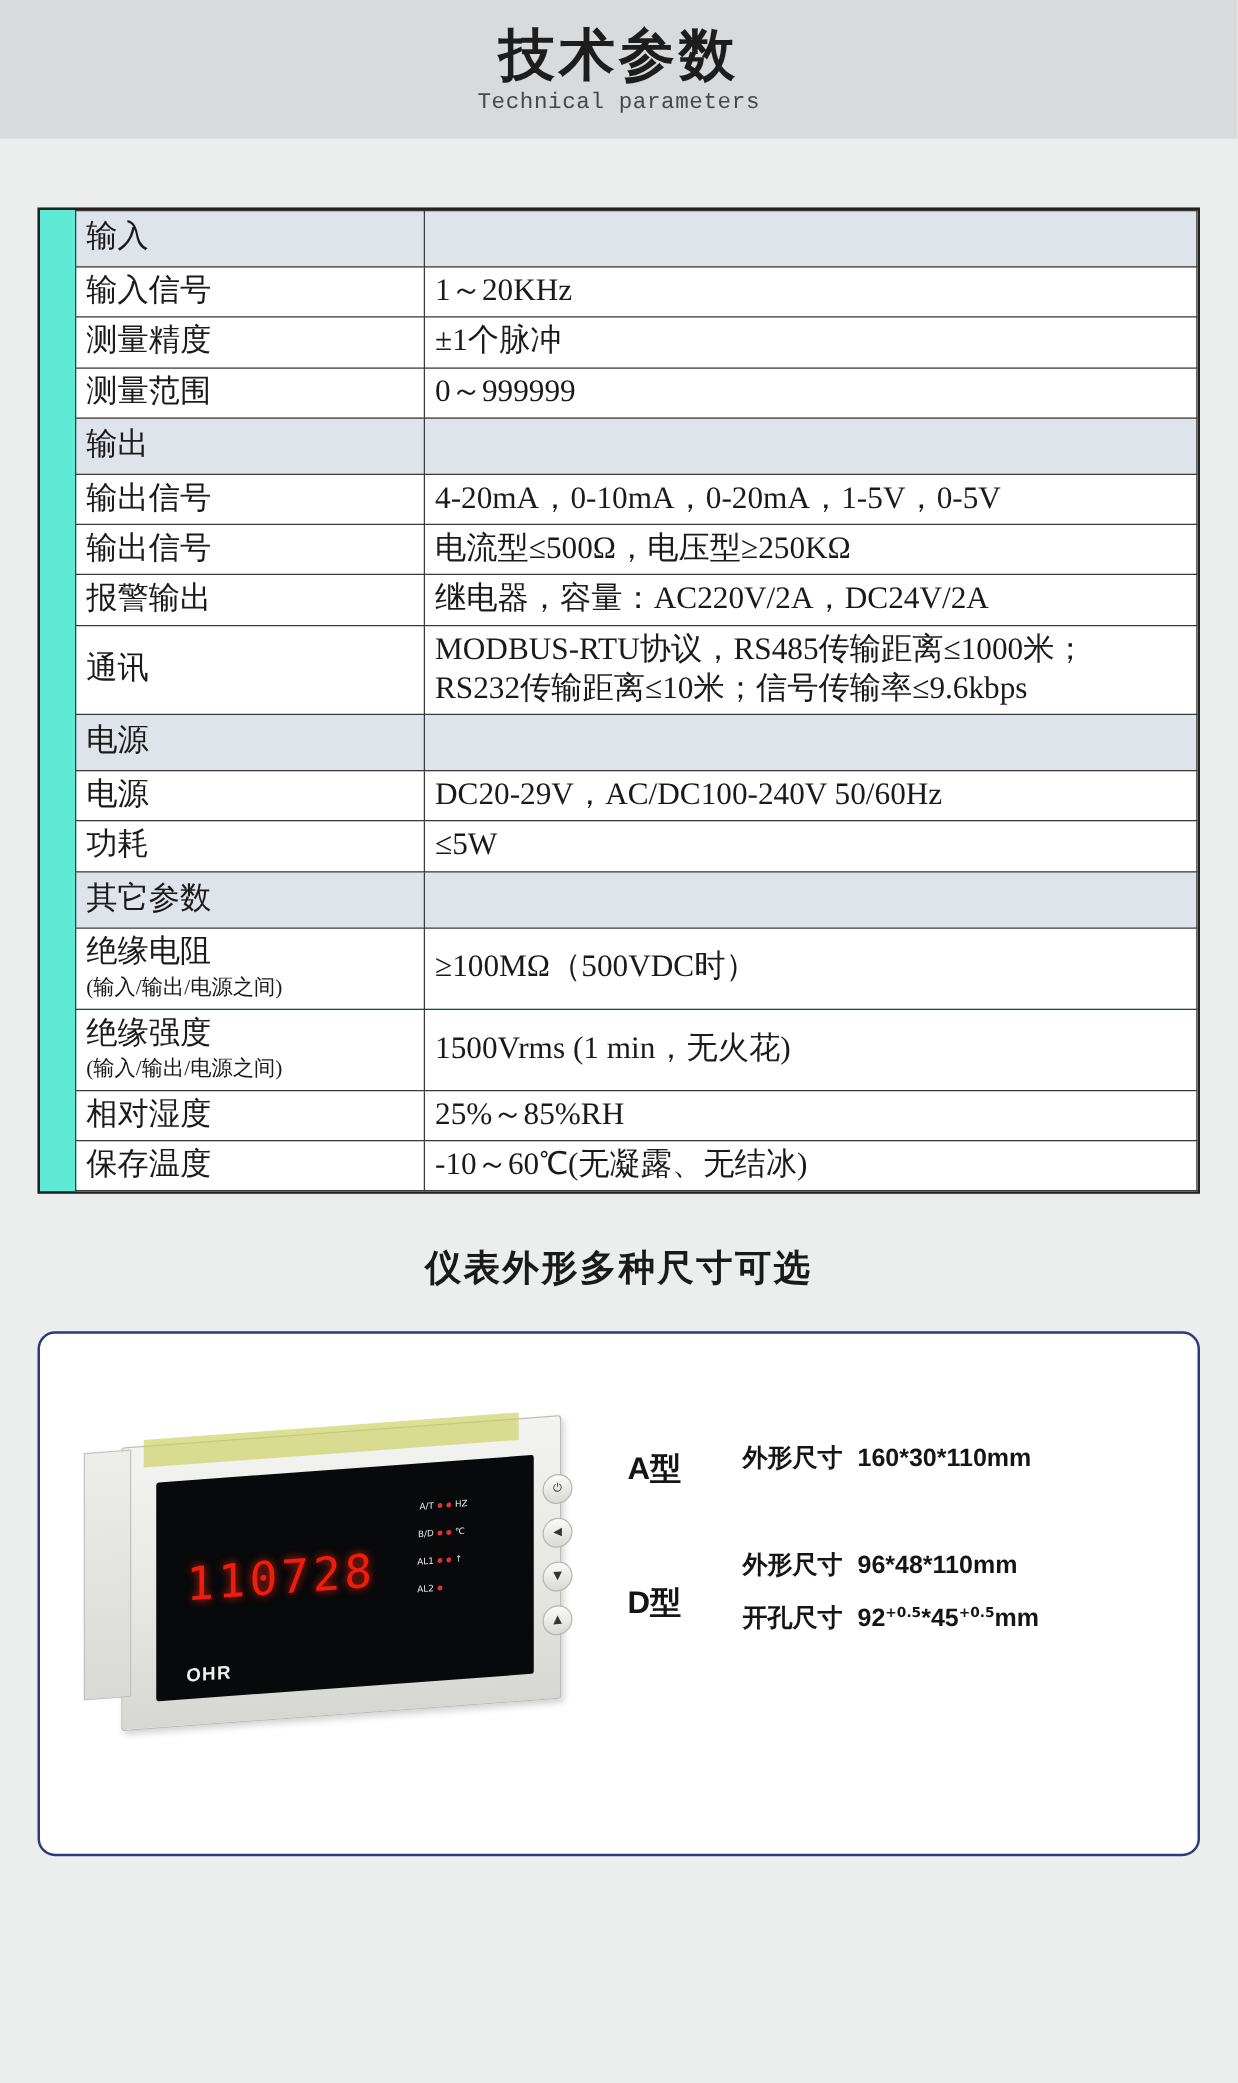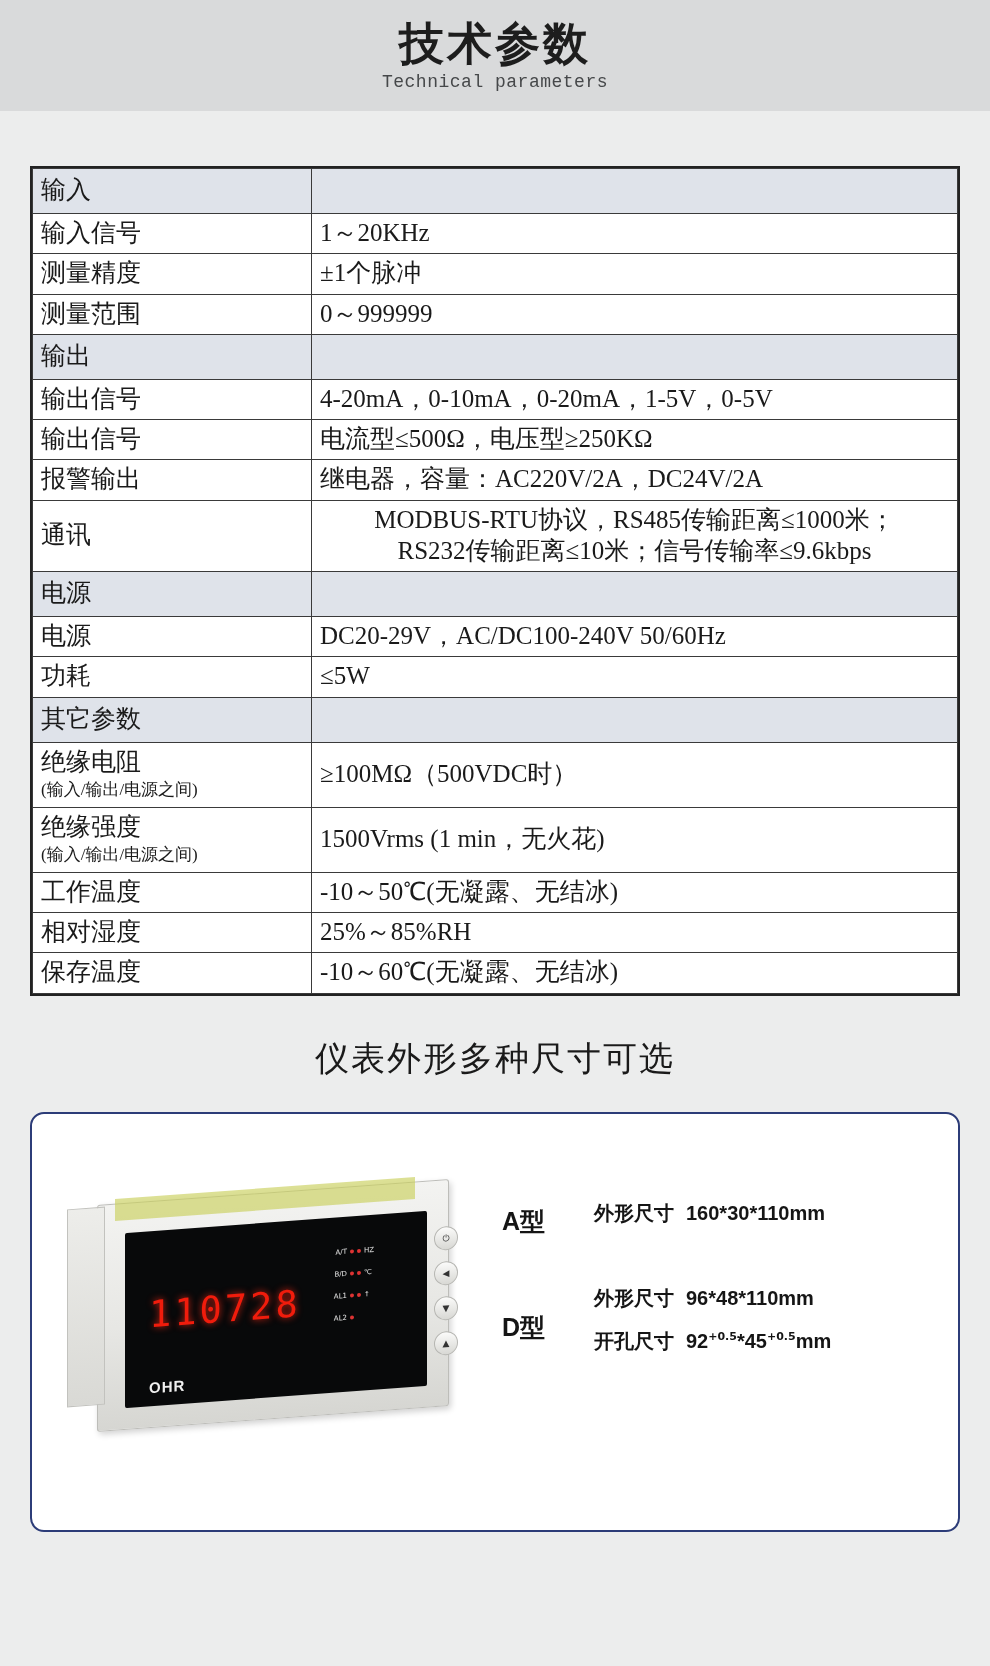--- a/index.html
+++ b/index.html
@@ -42,20 +42,21 @@
     margin-top: 2px;
   }
 
   
   .table-wrap {
     margin: 55px 30px 0 30px;
     border: 2px solid #222;
     background: #5eead4;
     box-sizing: border-box;
     width: 930px;
+    padding-left: 28px;
   }
   table.spec {
     border-collapse: collapse;
     width: 100%;
     table-layout: fixed;
   }
   table.spec td {
     border: 1px solid #3a3a3a;
     padding: 3px 8px 5px 8px;
     font-size: 25px;
@@ -72,30 +73,29 @@
     height: 36px;
   }
   table.spec td .sub {
     display: block;
     font-size: 17px;
     line-height: 1.35;
     margin-top: 2px;
   }
   table.spec td .line2 {
     display: block;
-    text-align: center;
   }
   .rowtall td { height: 46px; }
 
   
   .mid-heading {
     text-align: center;
     font-family: "Liberation Sans", sans-serif;
-    font-size: 34px;
-    font-weight: normal;
+    font-size: 29px;
+    font-weight: bold;
     letter-spacing: 2px;
     color: #1a1a1a;
     margin-top: 40px;
   }
 
   
   .panel {
     margin: 30px 30px 0 30px;
     width: 930px;
     height: 420px;
@@ -315,24 +315,20 @@
         <td>≥100MΩ（500VDC时）</td>
       </tr>
       <tr class="rowtall">
         <td class="label">
           <span>绝缘强度</span>
           <span class="sub">(输入/输出/电源之间)</span>
         </td>
         <td>1500Vrms (1 min，无火花)</td>
       </tr>
       <tr>
-        <td class="label">工作温度</td>
-        <td>-10～50℃(无凝露、无结冰)</td>
-      </tr>
-      <tr>
         <td class="label">相对湿度</td>
         <td>25%～85%RH</td>
       </tr>
       <tr>
         <td class="label">保存温度</td>
         <td>-10～60℃(无凝露、无结冰)</td>
       </tr>
     </tbody>
   </table>
 </div>

